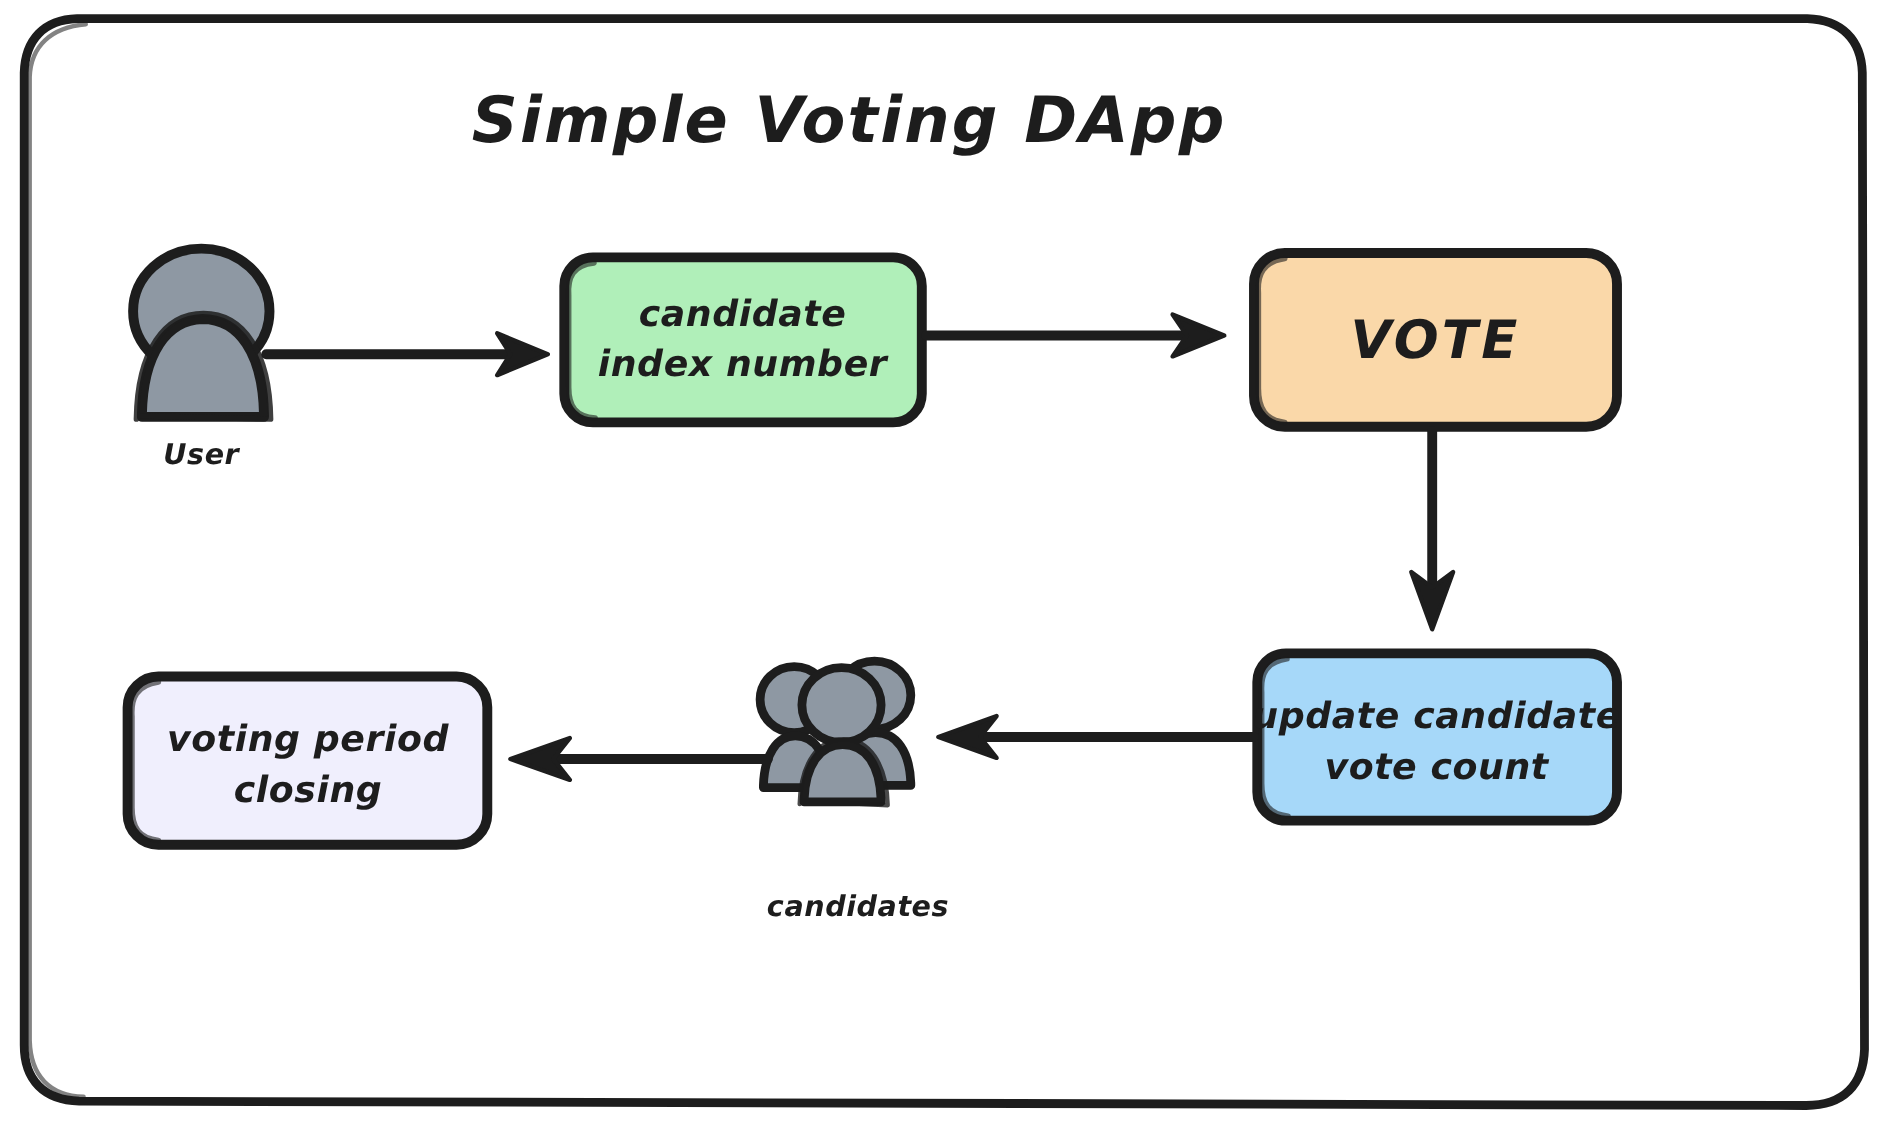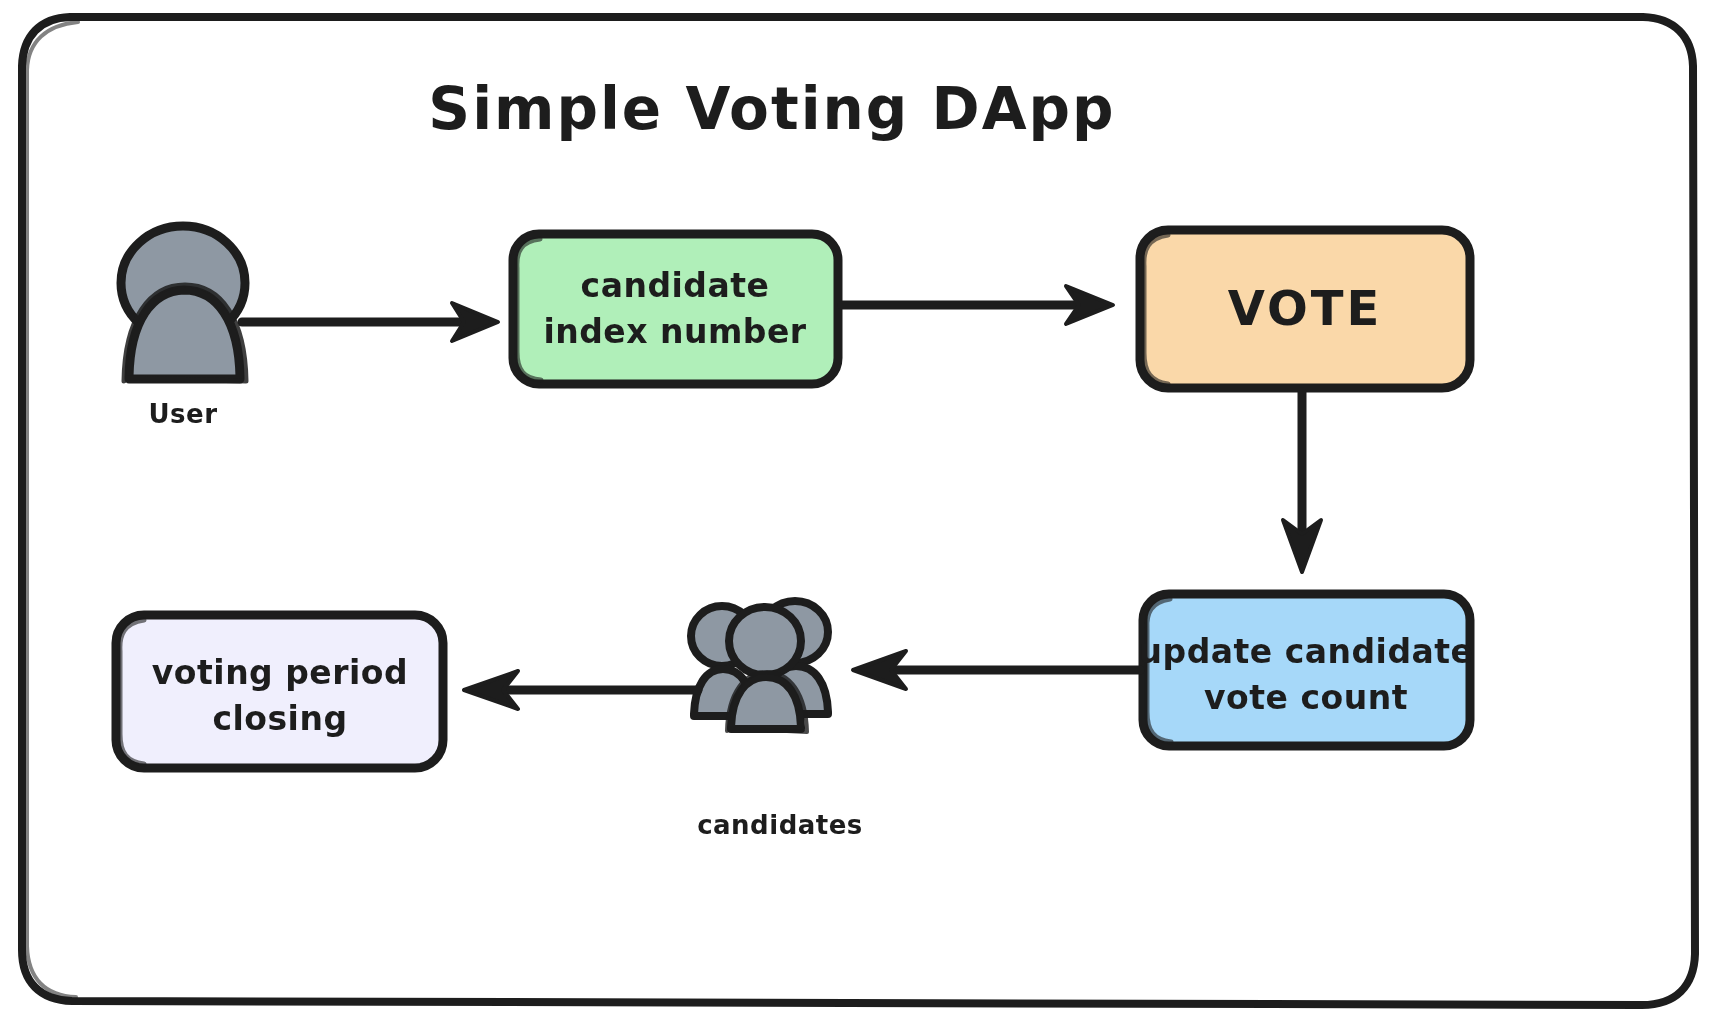--- a/index.html
+++ b/index.html
@@ -12,20 +12,21 @@
     width: 1714px;
     height: 1031px;
     font-family: "DejaVu Sans", sans-serif;
     overflow: hidden;
   }
   #stage {
     position: relative;
     width: 1714px;
     height: 1031px;
     background: #ffffff;
+    font-style: italic;
   }
   #diagram-svg {
     position: absolute;
     left: 0;
     top: 0;
     width: 1714px;
     height: 1031px;
     display: block;
   }
   .hand-text {

